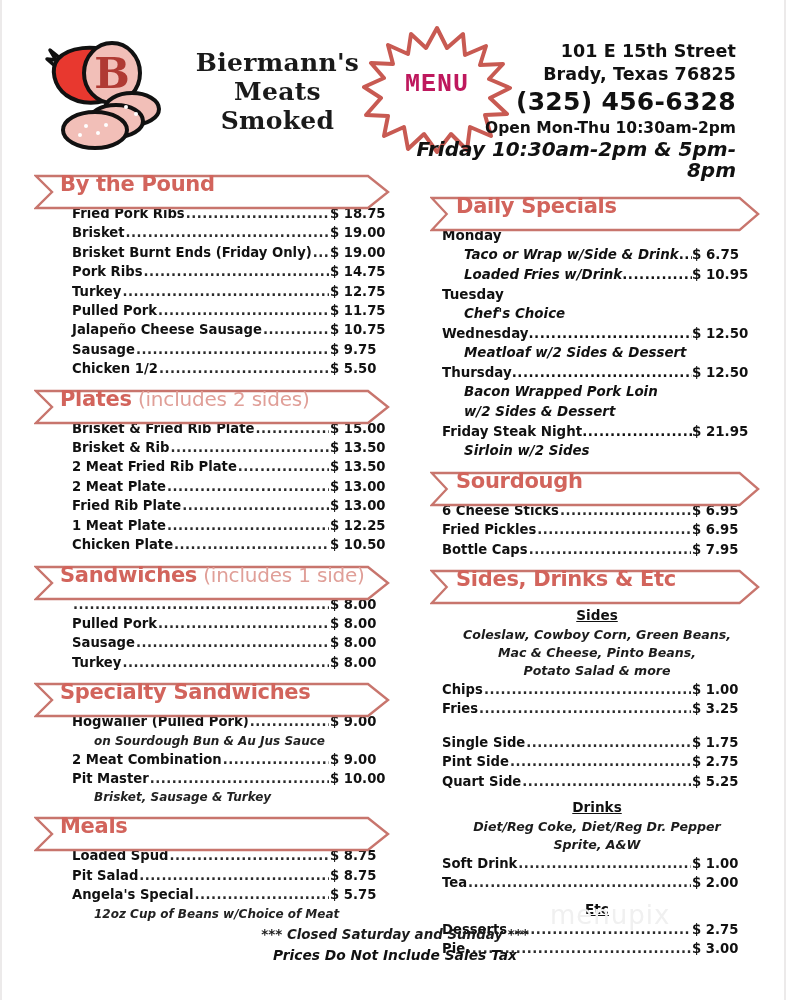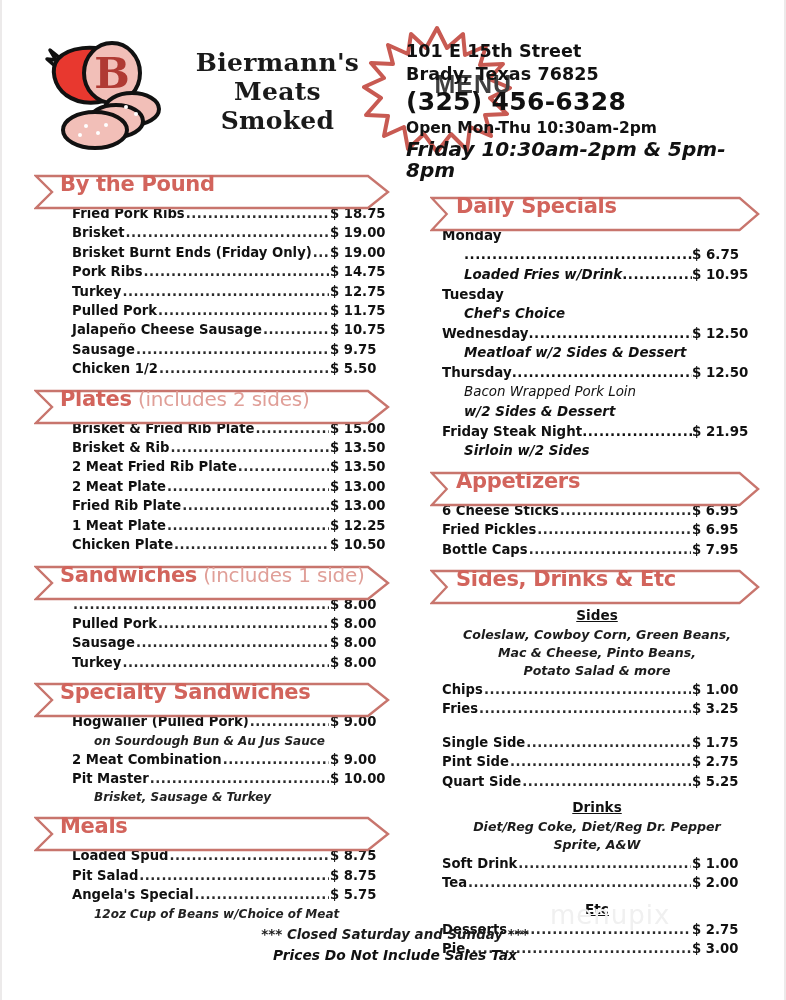--- a/index.html
+++ b/index.html
@@ -25,26 +25,26 @@
   .logo-wrap{position:absolute;left:38px;top:26px;width:310px;height:140px;}
   .logo-art{position:absolute;left:0;top:0;width:140px;height:130px;}
   .logo-words{
     position:absolute;left:150px;top:22px;width:175px;
     font-family:"DejaVu Serif", serif;
     font-size:25px;line-height:29px;font-weight:600;color:#1a1a1a;
     text-align:center;letter-spacing:.3px;
   }
   .starburst{position:absolute;left:360px;top:24px;width:150px;height:132px;}
   .menu-word{
-    position:absolute;left:360px;top:70px;width:150px;text-align:right;
-    font-family:Liberation Sans, sans-serif;
-    font-size:25px;font-weight:700;color:#404040;letter-spacing:1px;
+    position:absolute;left:360px;top:70px;width:150px;text-align:center;
+    font-family:Liberation Mono, monospace;
+    font-size:25px;font-weight:700;color:#be185d;letter-spacing:1px;
   }
   .addr{
-    position:absolute;right:52px;top:40px;width:330px;
+    position:absolute;right:52px;top:40px;width:330px;text-align:right;
     color:#111;
   }
   .addr .l1,.addr .l2{font-size:17.5px;font-weight:700;line-height:23px;letter-spacing:.1px;}
   .addr .phone{font-size:25px;font-weight:700;line-height:32px;letter-spacing:.3px;}
   .addr .hours{font-size:15.5px;font-weight:600;line-height:21px;}
   .addr .hours2{font-size:20px;font-weight:700;font-style:italic;line-height:21px;}
 
   
   .col-left{position:absolute;left:32px;top:174px;width:356px;}
   .col-right{position:absolute;left:428px;top:196px;width:330px;}
@@ -353,20 +353,21 @@
   <div class="col-right" id="right-col">
       <div class="banner">
         <svg class="bshape" viewBox="0 0 356 36" preserveAspectRatio="none">
           <path d="M2 2 L334 2 L354 18 L334 34 L2 34 L18 18 Z" fill="#ffffff" stroke="#c8756d" stroke-width="2.4" stroke-linejoin="miter"></path>
         </svg>
         <div class="btext">Daily Specials</div>
       </div>
       <div class="items">
         <div class="day">Monday</div>
         <div class="day-row it ind1">
+          <span>Taco or Wrap w/Side &amp; Drink</span>
           <span class="dots">............................................................................................................</span>
           <span class="pr">$ 6.75</span>
         </div>
         <div class="day-row it ind1">
           <span>Loaded Fries w/Drink</span>
           <span class="dots">............................................................................................................</span>
           <span class="pr">$ 10.95</span>
         </div>
         <div class="day">Tuesday</div>
         <div class="day-row it ind1" style="font-weight: 600;">
@@ -378,40 +379,40 @@
           <span class="pr">$ 12.50</span>
         </div>
         <div class="day-row it ind1" style="font-weight: 600;">
           <span>Meatloaf w/2 Sides &amp; Dessert</span>
         </div>
         <div class="day-row">
           <span>Thursday</span>
           <span class="dots">............................................................................................................</span>
           <span class="pr">$ 12.50</span>
         </div>
-        <div class="day-row it ind1" style="font-weight: 400; align-items: flex-end;">
+        <div class="day-row it ind1" style="font-weight: 700; align-items: flex-end;">
           <span>Bacon Wrapped Pork Loin</span>
         </div>
         <div class="day-row it ind1" style="font-weight: 600;">
           <span>w/2 Sides &amp; Dessert</span>
         </div>
         <div class="day-row">
           <span>Friday Steak Night</span>
           <span class="dots">............................................................................................................</span>
           <span class="pr">$ 21.95</span>
         </div>
         <div class="day-row it ind1" style="font-weight: 600;">
           <span>Sirloin w/2 Sides</span>
         </div>
       </div>
       <div class="banner">
         <svg class="bshape" viewBox="0 0 356 36" preserveAspectRatio="none">
           <path d="M2 2 L334 2 L354 18 L334 34 L2 34 L18 18 Z" fill="#ffffff" stroke="#c8756d" stroke-width="2.4" stroke-linejoin="miter"></path>
         </svg>
-        <div class="btext">Appetizers</div>
+        <div class="btext">Sourdough</div>
       </div>
       <div class="items">
         <div class="row">
           <span class="nm">6 Cheese Sticks</span>
           <span class="dots">............................................................................................................</span>
           <span class="pr">$ 6.95</span>
         </div>
         <div class="row">
           <span class="nm">Fried Pickles</span>
           <span class="dots">............................................................................................................</span>

